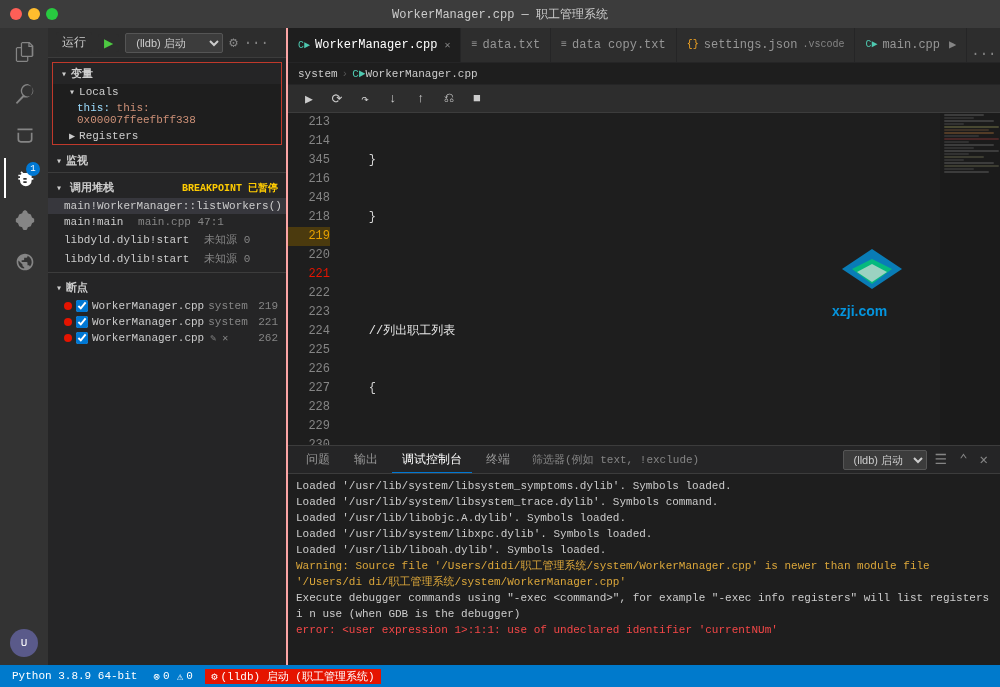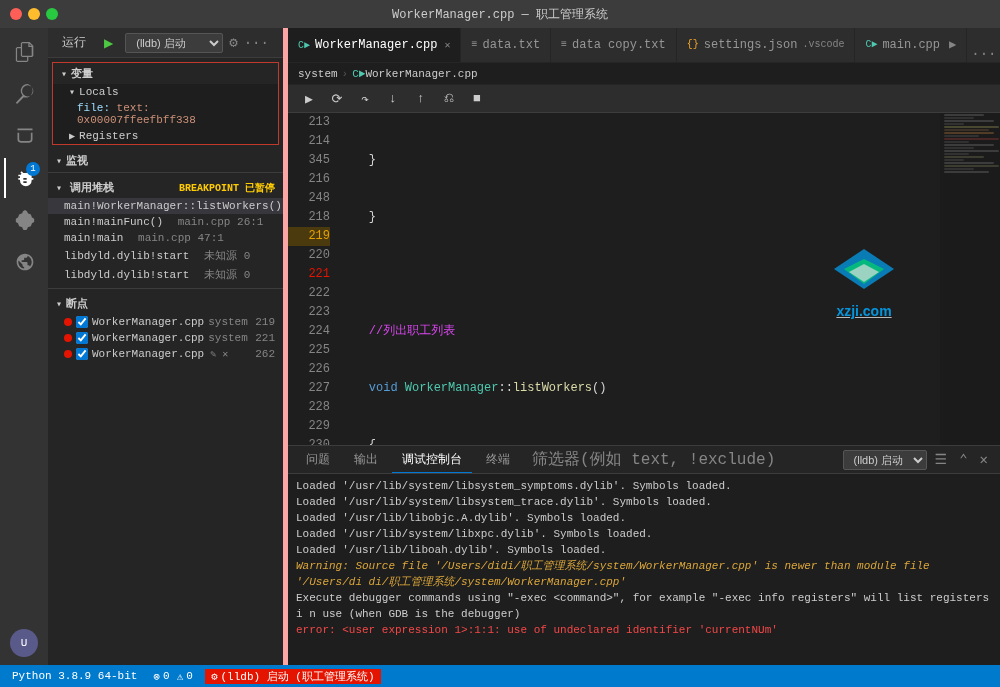--- a/index.html
+++ b/index.html
@@ -107,21 +107,21 @@
       align-items: center;
       justify-content: center;
       font-size: 11px;
       color: white;
     }
 
     
     .sidebar {
       width: 240px;
       background: #252526;
-      border-right: 5px solid #fca5a5;
+      border-right: 2px solid #fca5a5;
       display: flex;
       flex-direction: column;
       flex-shrink: 0;
       overflow: hidden;
     }
     .collapse-arrow {
       margin-right: 4px;
       font-size: 10px;
     }
 
@@ -370,21 +370,21 @@
     }
 
     .code-line {
       display: flex;
       align-items: center;
       min-height: 19px;
       position: relative;
     }
     .kw2 { color: #569cd6; }
     .fn { color: #dcdcaa; }
-    .cmt { color: #d946ef; }
+    .cmt { color: #e5e5e5; }
     .type { color: #4ec9b0; }
     .punc { color: #d4d4d4; }
 
     
     .minimap {
       width: 60px;
       background: #1a1a1a;
       flex-shrink: 0;
       overflow: hidden;
       opacity: 0.7;
@@ -420,21 +420,21 @@
       font-size: 12px;
       color: #969696;
       cursor: pointer;
     }
     .panel-tab.active {
       color: #ffffff;
       border-bottom: 1px solid #0078d4;
     }
     .panel-filter {
       margin-left: 8px;
-      font-size: 16px;
+      font-size: 11px;
       color: #858585;
       flex: 1;
     }
     .panel-actions {
       margin-left: auto;
       display: flex;
       gap: 4px;
       align-items: center;
     }
     .panel-action-btn {
@@ -454,21 +454,21 @@
 
     .terminal-content {
       flex: 1;
       overflow-y: auto;
       padding: 4px 8px;
       font-size: 11px;
       line-height: 16px;
       color: #cccccc;
     }
     .terminal-content .t-loaded { color: #cccccc; }
-    .terminal-content .t-warn { color: #dca73a; font-style: italic; }
+    .terminal-content .t-warn { color: #dca73a; }
     .terminal-content .t-error { color: #f44747; }
 
     
     .status-bar {
       height: 22px;
       background: #007acc;
       display: flex;
       align-items: center;
       padding: 0 8px;
       font-size: 11px;
@@ -530,28 +530,26 @@
       color: #858585;
       font-size: 14px;
     }
     .run-more {
       color: #858585;
       font-size: 14px;
     }
 
     .watermark {
       position: absolute;
-      right: 96px;
+      right: 88px;
       top: 50%;
       transform: translateY(-50%);
       opacity: 0.85;
       z-index: 10;
       pointer-events: none;
-      text-align: center;
-      text-decoration: underline;
     }
     .watermark-logo {
       width: 80px;
       height: 60px;
     }
     .watermark-text {
       font-size: 14px;
       color: #00aaff;
       font-weight: bold;
       font-family: Arial, sans-serif;
@@ -630,21 +628,21 @@
     <div class="var-section">
       <div class="var-header">
         <span class="collapse-arrow">▾</span>
         <span>变量</span>
       </div>
       <div class="var-locals">
         <span class="collapse-arrow">▾</span>
         <span>Locals</span>
       </div>
       <div class="var-item">
-        <span>file: </span><span class="val">text: 0x00007ffeefbff338</span>
+        <span>this: </span><span class="val">this: 0x00007ffeefbff338</span>
       </div>
       <div class="var-registers">
         <span class="collapse-arrow">▶</span>
         <span>Registers</span>
       </div>
     </div>
 
     <div class="watch-section">
       <div class="watch-header">
         <span class="collapse-arrow">▾</span>
@@ -655,24 +653,20 @@
     <div class="call-stack-section">
       <div class="callstack-header">
         <div style="display:flex;align-items:center;gap:4px;">
           <span class="collapse-arrow">▾</span>
           <span>调用堆栈</span>
         </div>
         <span class="callstack-badge">BREAKPOINT 已暂停</span>
       </div>
       <div class="callstack-item active">
         <span>main!WorkerManager::listWorkers()</span>
-      </div>
-      <div class="callstack-item">
-        <span>main!mainFunc()</span>
-        <span class="callstack-sub"> main.cpp 26:1</span>
       </div>
       <div class="callstack-item">
         <span>main!main</span>
         <span class="callstack-sub"> main.cpp 47:1</span>
       </div>
       <div class="callstack-item">
         <span>libdyld.dylib!start</span>
         <span class="callstack-sub"> 未知源 0</span>
       </div>
       <div class="callstack-item">
@@ -779,21 +773,20 @@
             <div>228</div>
             <div>229</div>
             <div>230</div>
 
           </div>
           <div class="code-lines">
             <div class="code-line"><span>    <span class="punc">}</span></span></div>
             <div class="code-line"><span>    <span class="punc">}</span></span></div>
             <div class="code-line">&nbsp;</div>
             <div class="code-line"><span>    <span class="cmt">//列出职工列表</span></span></div>
-            <div class="code-line"><span>    <span class="kw2">void</span> <span class="type">WorkerManager</span><span class="punc">::</span><span class="fn">listWorkers</span><span class="punc">()</span></span></div>
             <div class="code-line"><span>    <span class="punc">{</span></span></div>
             
             
             
             
             
             
             
             
             
@@ -852,21 +845,21 @@
           <select class="panel-dropdown">
             <option>(lldb) 启动</option>
           </select>
           <span class="panel-action-btn">☰</span>
           <span class="panel-action-btn">⌃</span>
           <span class="panel-action-btn">✕</span>
         </div>
       </div>
       <div class="terminal-content">
         <div class="t-loaded">Loaded '/usr/lib/system/libsystem_symptoms.dylib'. Symbols loaded.</div>
-        <div class="t-loaded">Loaded '/usr/lib/system/libsystem_trace.dylib'. Symbols loaded.</div>
+        <div class="t-loaded">Loaded '/usr/lib/system/libsystem_trace.dylib'. Symbols command.</div>
         <div class="t-loaded">Loaded '/usr/lib/libobjc.A.dylib'. Symbols loaded.</div>
         <div class="t-loaded">Loaded '/usr/lib/system/libxpc.dylib'. Symbols loaded.</div>
         <div class="t-loaded">Loaded '/usr/lib/liboah.dylib'. Symbols loaded.</div>
         <div class="t-warn">Warning: Source file '/Users/didi/职工管理系统/system/WorkerManager.cpp' is newer than module file '/Users/di di/职工管理系统/system/WorkerManager.cpp'</div>
         <div class="t-loaded">Execute debugger commands using "-exec &lt;command&gt;", for example "-exec info registers" will list registers i n use (when GDB is the debugger)</div>
         <div class="t-error">error: &lt;user expression 1&gt;:1:1: use of undeclared identifier 'currentNUm'</div>
 
       </div>
     </div>
 

